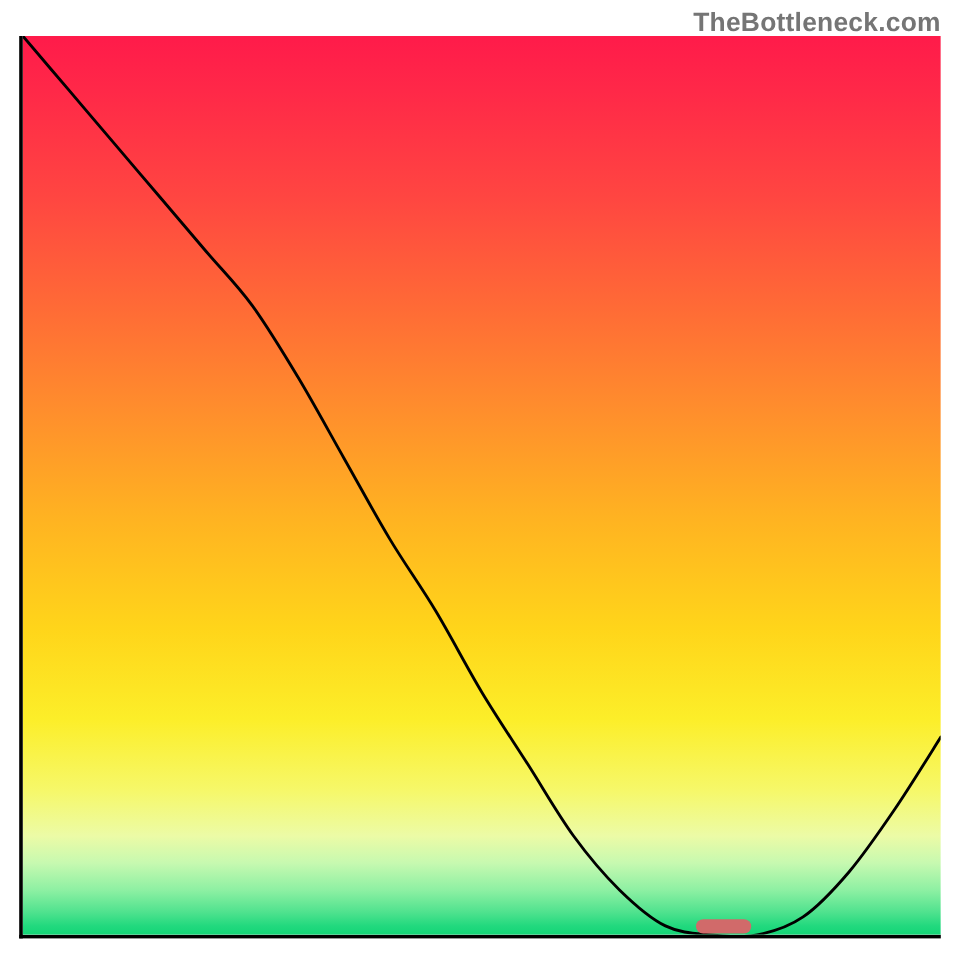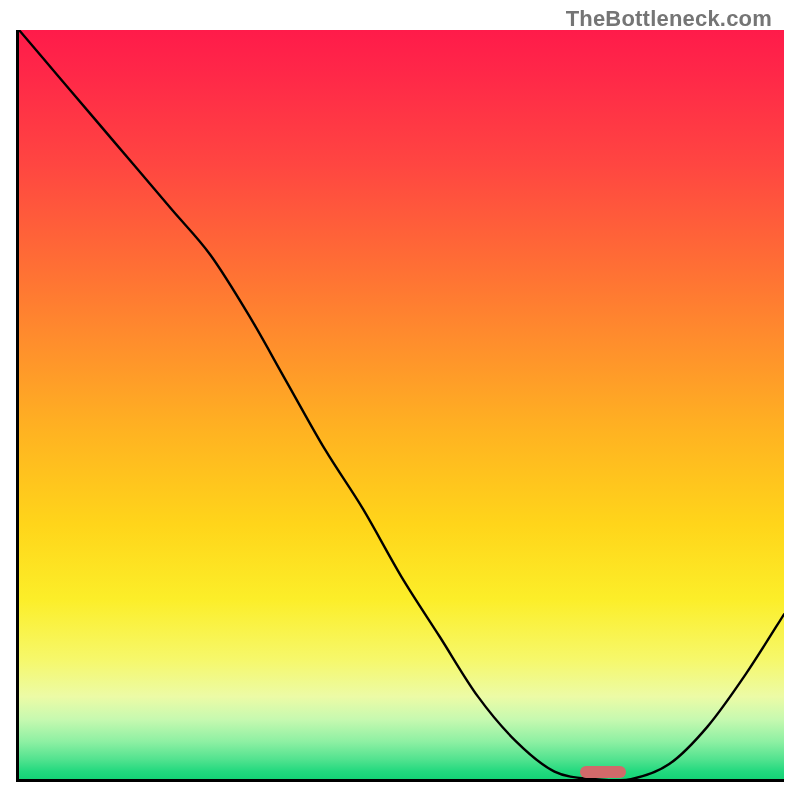--- a/index.html
+++ b/index.html
@@ -1,17 +1,17 @@
 <!DOCTYPE html>
 <html><head>
 <meta charset="utf-8">
 <style>
   * { margin: 0; padding: 0; box-sizing: border-box; }
   body { width: 800px; height: 800px; background: #fff; font-family: Arial, sans-serif; position: relative; }
-  .watermark { position: absolute; top: 6px; right: 28px; font-size: 22px; font-weight: bold; color: #757575; letter-spacing: 0.2px; }
+  .watermark { position: absolute; top: 6px; right: 16px; font-size: 22px; font-weight: bold; color: #757575; letter-spacing: 0.2px; }
   .plot-area { position: absolute; left: 16px; top: 30px; width: 768px; height: 752px; border-left: 3px solid #000; border-bottom: 3px solid #000; overflow: hidden; }
   .gradient { position: absolute; inset: 0; background: linear-gradient(to bottom,
       #ff1b4a 0%,
       #ff2848 6%,
       #ff4641 18%,
       #ff6a36 30%,
       #ff8f2c 42%,
       #ffb421 54%,
       #ffd51a 66%,
       #fcee29 76%,

